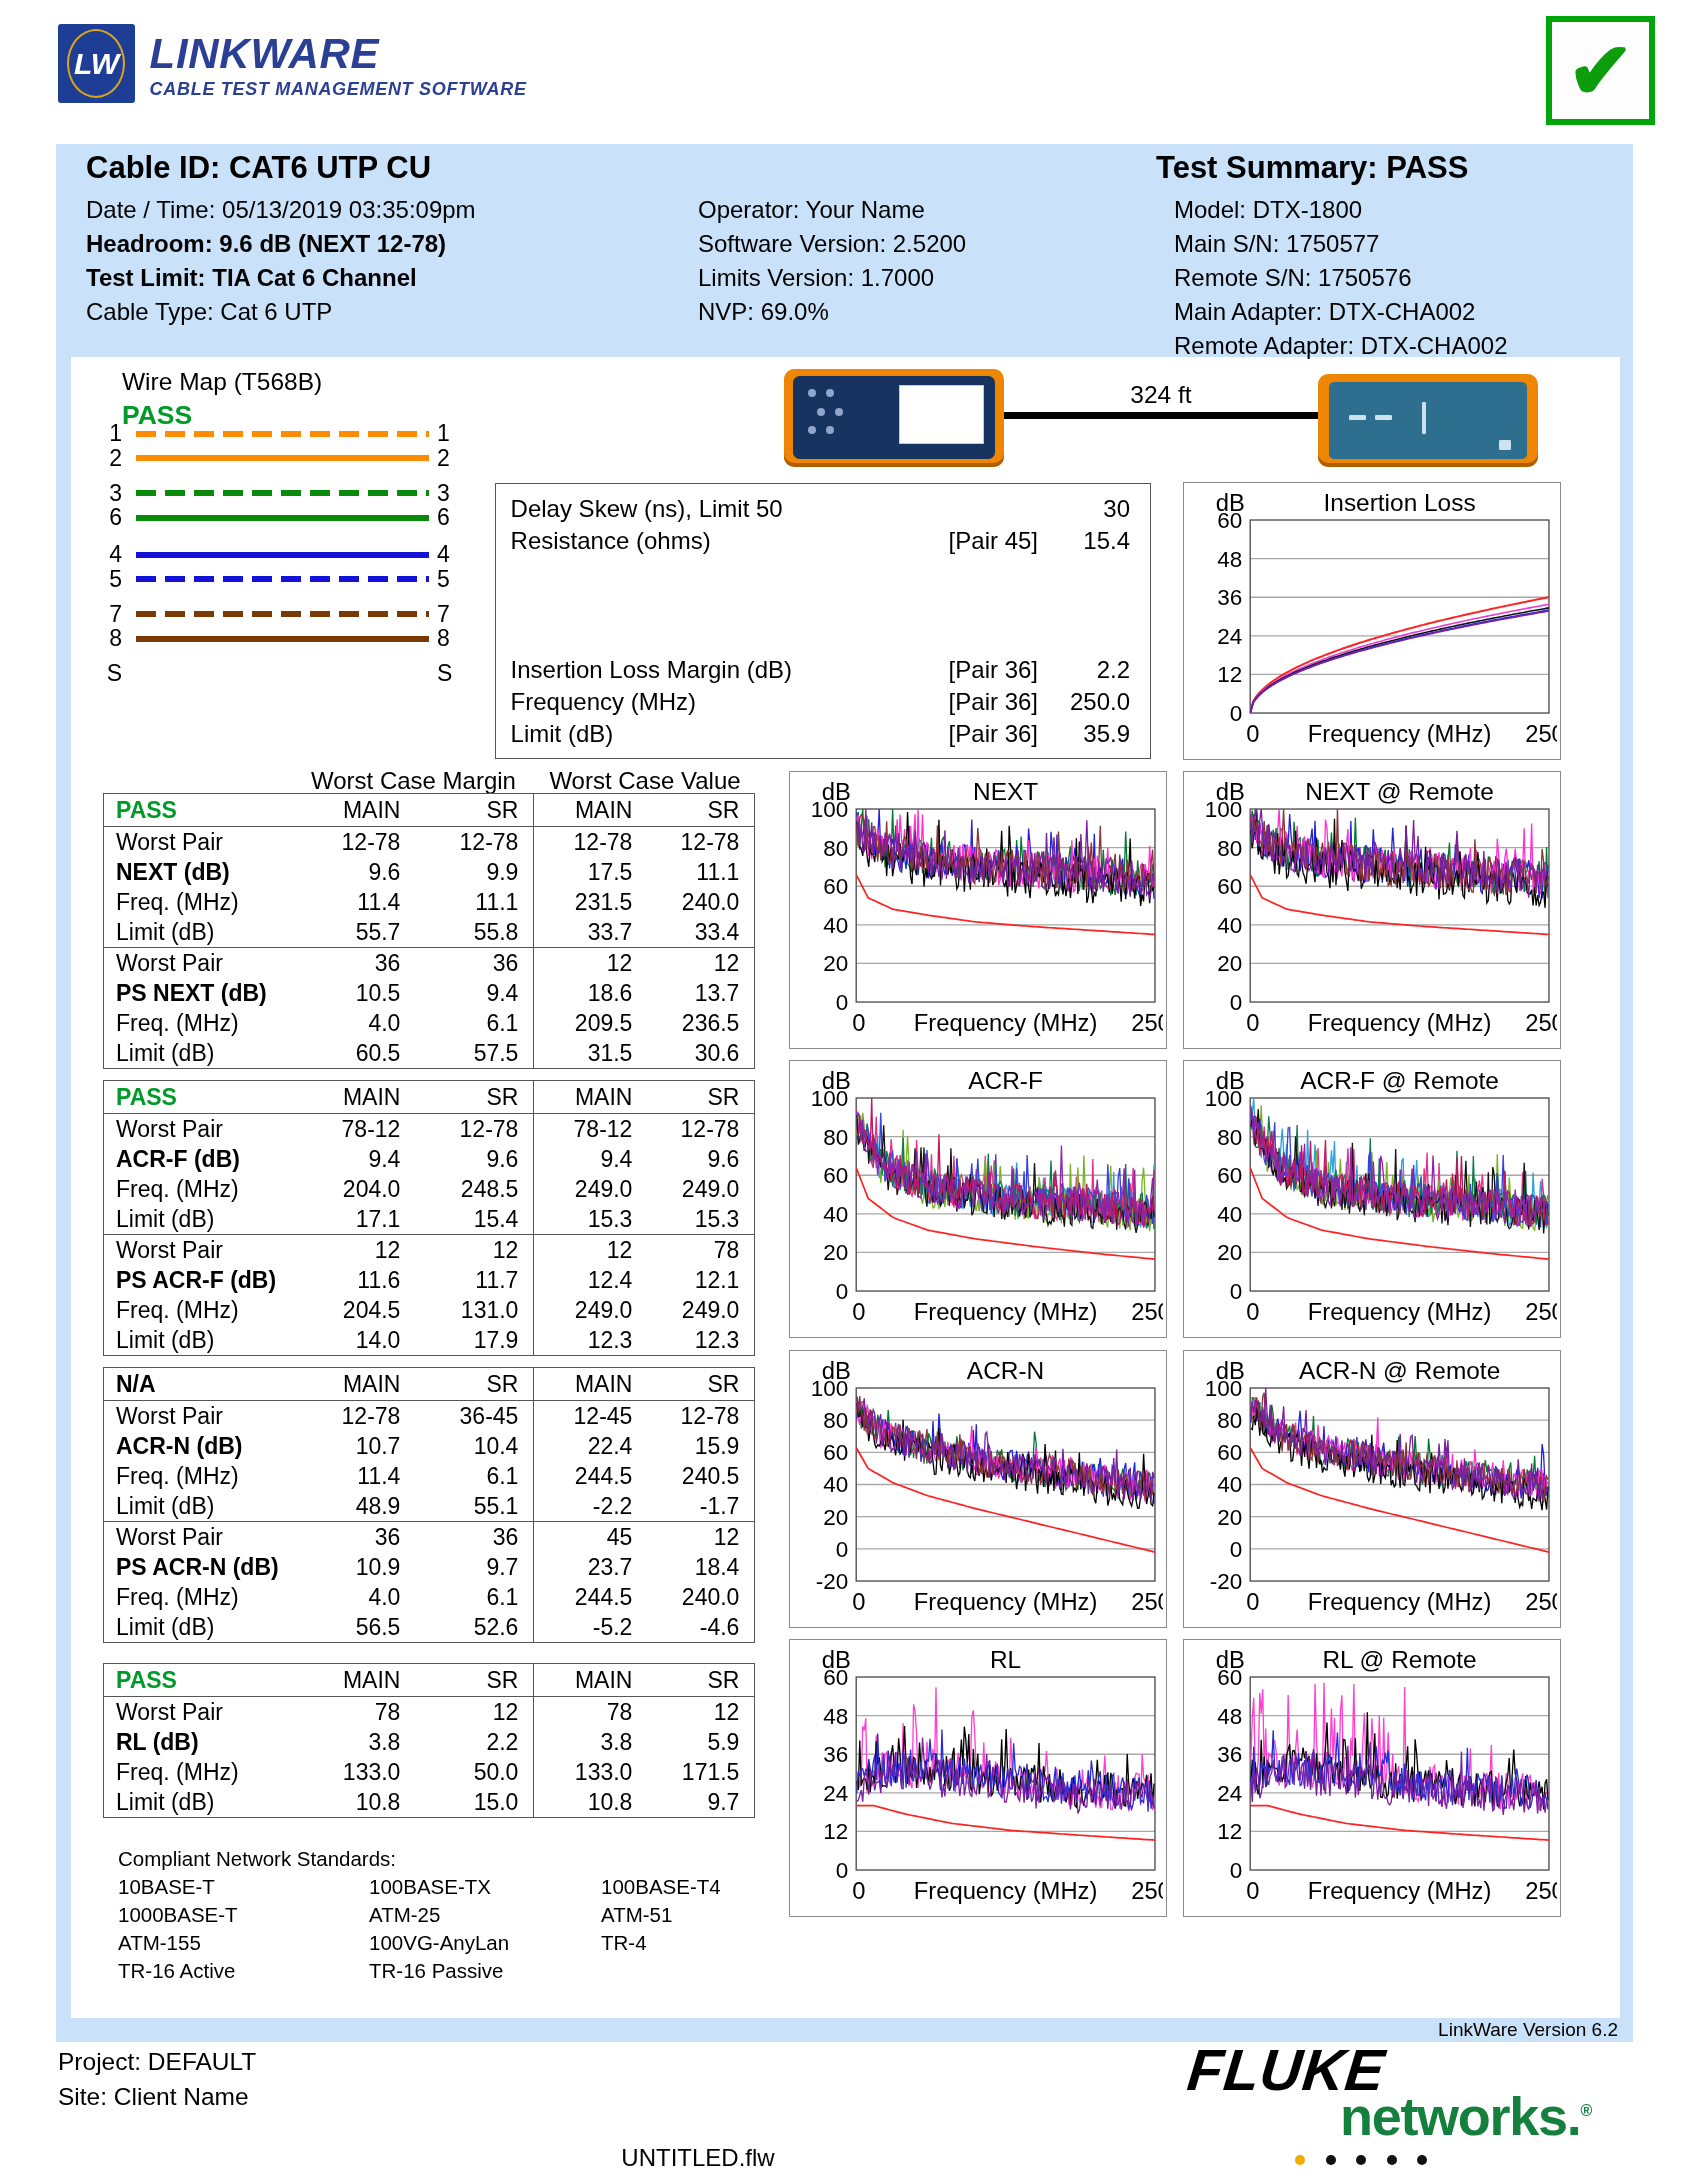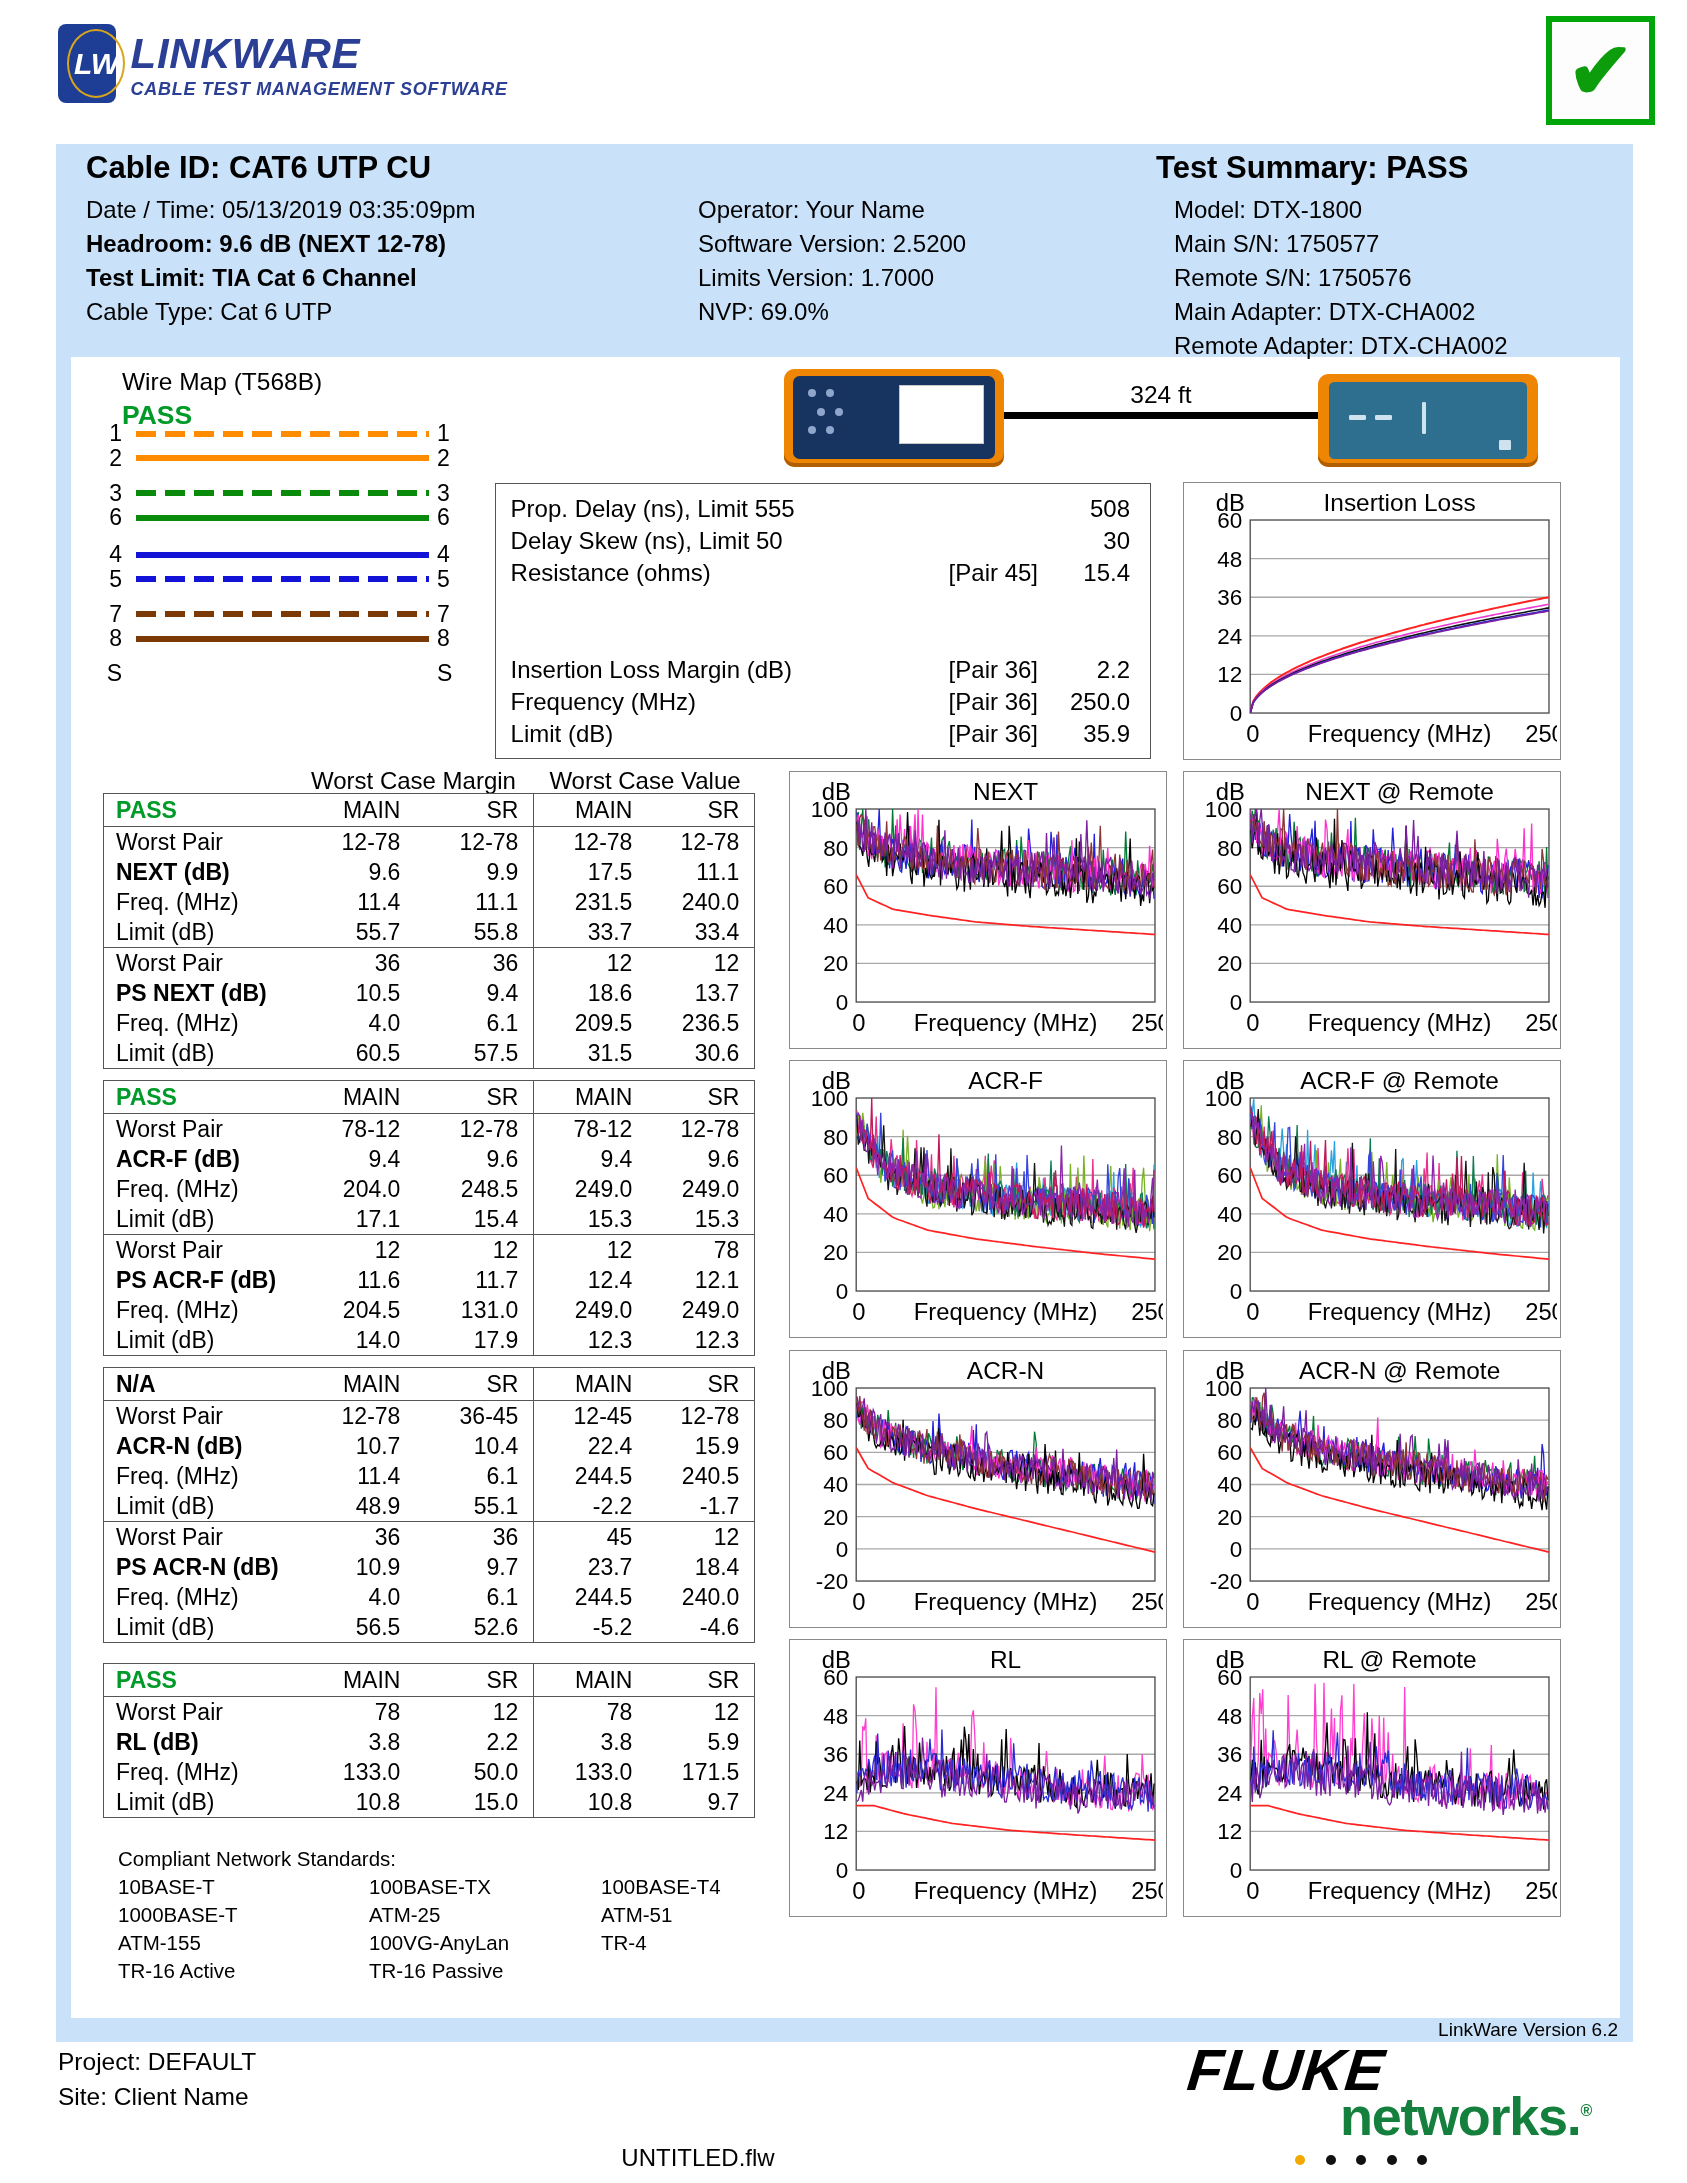--- a/index.html
+++ b/index.html
@@ -4,21 +4,21 @@
 <style>
   html,body{margin:0;padding:0;background:#ffffff;}
   body{width:1687px;height:2183px;font-family:"Liberation Sans",sans-serif;color:#000;}
   #page{position:relative;width:1687px;height:2183px;overflow:hidden;background:#fff;}
   .abs{position:absolute;}
   #bluepanel{left:56px;top:144px;width:1577px;height:1897px;background:#c9e1f9;}
   #whitebox{left:71px;top:357px;width:1549px;height:1661px;background:#ffffff;}
   .z{z-index:2;}
   
   #logo{left:58px;top:24px;display:flex;gap:14.6px;align-items:flex-start;}
-  #lwbox{width:58px;height:79px;background:#1e3e95;border-radius:8px;position:relative;flex:0 0 auto;}
+  #lwbox{width:77px;height:79px;background:#1e3e95;border-radius:3px;position:relative;flex:0 0 auto;}
   #lwellipse{position:absolute;left:8.6px;top:4.6px;width:54px;height:65px;border:2.6px solid #d8a61c;border-radius:50%;}
   #lwtext{position:absolute;left:0;top:0;width:77px;height:79px;display:flex;align-items:center;justify-content:center;color:#fff;font-weight:bold;font-style:italic;font-size:30px;}
   #lwtitle{color:#2b3f94;font-weight:bold;font-style:italic;font-size:42px;line-height:42px;letter-spacing:0.7px;margin-top:9.3px;}
   #lwsub{color:#2b3f94;font-weight:bold;font-style:italic;font-size:18px;letter-spacing:0.7px;margin-top:4px;}
   
   #check{left:1546px;top:16px;width:97px;height:97px;border:6px solid #00a50a;background:#fdfdfd;display:flex;align-items:center;justify-content:center;}
   #check span{font-size:79px;color:#0c9c0c;font-weight:bold;line-height:1;}
   
   #cableid{left:86px;top:150px;font-size:31px;font-weight:bold;}
   #summary{left:1156px;top:150px;font-size:31px;font-weight:bold;}
@@ -172,25 +172,20 @@
       <span class="rmark" style="left:93px;top:20px;width:4px;height:32px"></span>
       <span class="rmark" style="right:16px;bottom:9.3px;width:12px;height:9.3px"></span>
     </div>
   </div>
   <div class="abs z" id="cable"></div>
   <div class="abs z" id="cablelen">324 ft</div>
 
   <div class="abs z" id="resultsbox">
     <div id="resultsTop">
         <div class="rrow">
-          <span class="rlabel">Prop. Delay (ns), Limit 555</span>
-          <span class="rpair"></span>
-          <span class="rval">508</span>
-        </div>
-        <div class="rrow">
           <span class="rlabel">Delay Skew (ns), Limit 50</span>
           <span class="rpair"></span>
           <span class="rval">30</span>
         </div>
         <div class="rrow">
           <span class="rlabel">Resistance (ohms)</span>
           <span class="rpair">[Pair 45]</span>
           <span class="rval">15.4</span>
         </div>
       </div>

